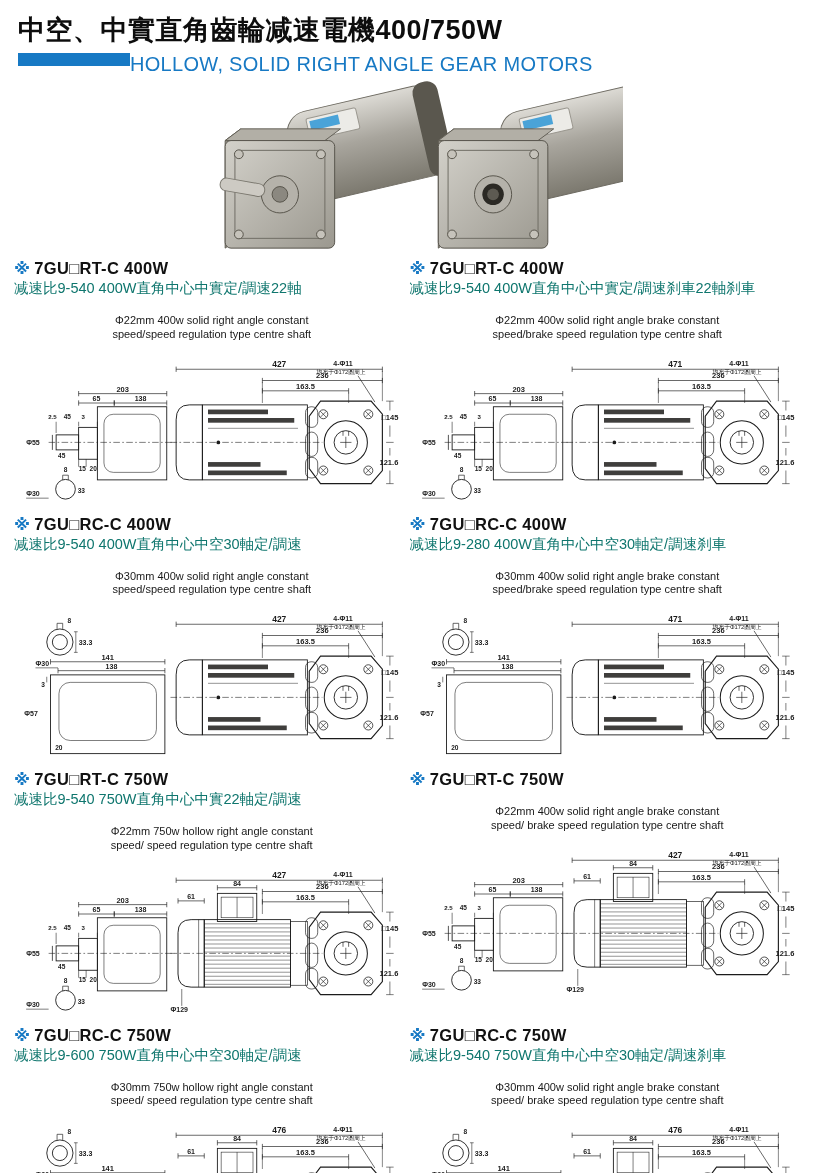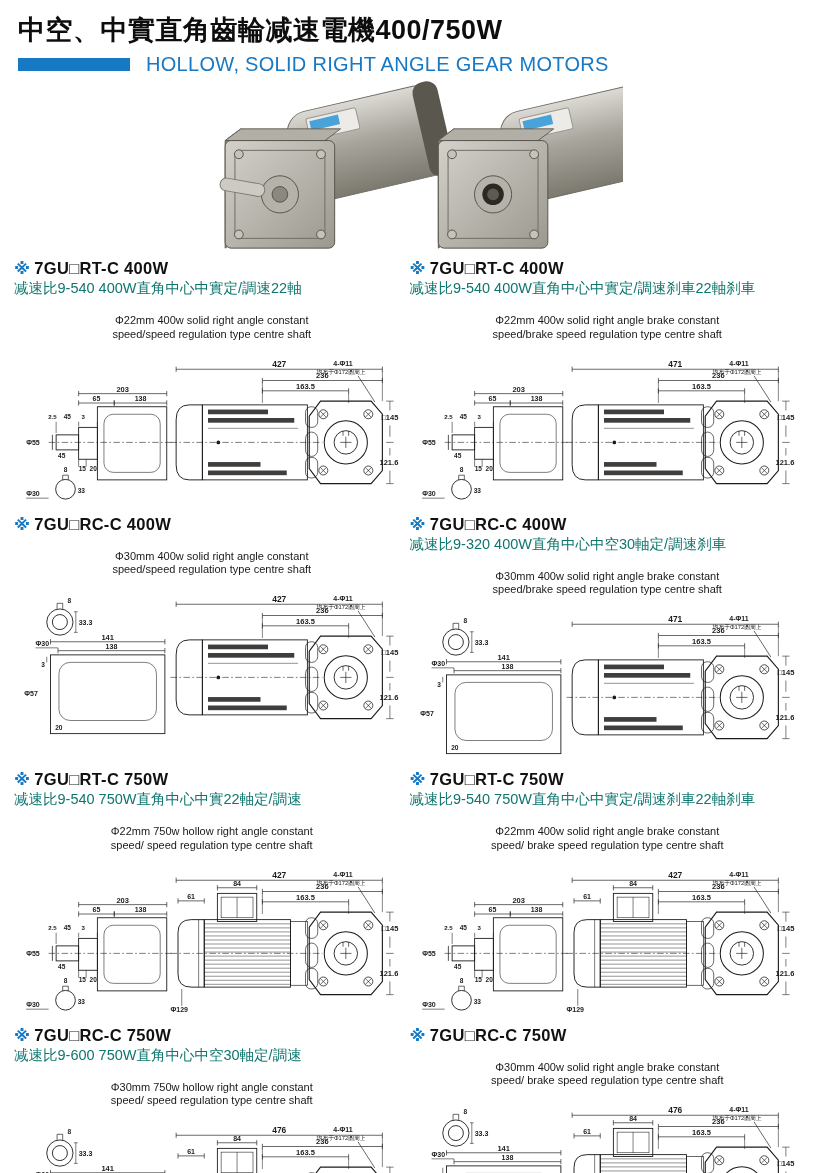--- a/index.html
+++ b/index.html
@@ -1,20 +1,20 @@
 <!DOCTYPE html>
 <html><head>
 <meta charset="utf-8">
 <style>
   html,body{margin:0;padding:0;background:#fff;}
   body{width:815px;font-family:"Liberation Sans","DejaVu Sans",sans-serif;color:#111;}
   .page{position:relative;width:815px;min-height:1173px;box-sizing:border-box;padding-top:12px;background:#fff;}
   .hdr{margin-left:18px;}
   h1.title{font-size:27px;font-weight:700;margin:0 0 5px 0;letter-spacing:0.5px;color:#0d0d0d;}
-  .subtitle-row{display:flex;align-items:center;gap:16px;}
+  .subtitle-row{display:flex;align-items:flex-start;gap:0;}
   .blue-bar{width:112px;height:13px;background:#1779c4;}
   .subtitle{color:#1779c4;font-size:20px;font-weight:500;letter-spacing:0.3px;white-space:nowrap;}
   .photos{height:180px;display:flex;justify-content:center;align-items:center;}
   .grid{display:grid;grid-template-columns:1fr 1fr;column-gap:0;padding:0 10px 6px 14px;}
   .sec{margin-bottom:4px;}
   .sec-h{font-size:16.5px;font-weight:700;margin:3px 0 1px 0;letter-spacing:0.3px;}
   .mk{color:#1779c4;margin-right:4px;}
   .cn{font-size:14.5px;margin:0;color:#0f766e;}
   .en{font-size:11px;text-align:center;margin:16px;line-height:1.25;color:#191919;}
   .dwg{width:100%;height:150px;margin-top:3px;}
@@ -302,20 +302,21 @@
             <line x1="390" y1="96" x2="390" y2="104" stroke="#1b1b1b" stroke-width="0.6" stroke-dasharray="none"></line>
             <line x1="390" y1="120" x2="390" y2="134" stroke="#1b1b1b" stroke-width="0.6" stroke-dasharray="none"></line>
             <text x="399" y="66" font-size="8" text-anchor="end" fill="#1b1b1b" font-weight="700">□145</text>
             <text x="399" y="114" font-size="8" text-anchor="end" fill="#1b1b1b" font-weight="700">121.6</text>
           </svg>
         </div>
     </section>
 
     <section class="sec">
       <h2 class="sec-h"><span class="mk">※</span><span>7GU□RC-C 400W</span></h2>
+      <p class="cn">减速比9-540  400W直角中心中空30軸定/調速</p>
       <p class="en"><span>Φ30mm 400w solid right angle  constant</span><br><span>speed/speed regulation type centre shaft</span></p>
       <div class="dwg">
           <svg viewBox="0 0 400 160" preserveAspectRatio="xMidYMid meet">
             <circle cx="38" cy="31" r="14" fill="none" stroke="#1b1b1b" stroke-width="0.95"></circle>
             <circle cx="38" cy="31" r="8" fill="none" stroke="#1b1b1b" stroke-width="0.95"></circle>
             <line x1="35" y1="17" x2="35" y2="11" stroke="#1b1b1b" stroke-width="0.7" stroke-dasharray="none"></line>
             <line x1="41" y1="17" x2="41" y2="11" stroke="#1b1b1b" stroke-width="0.7" stroke-dasharray="none"></line>
             <line x1="35" y1="11" x2="41" y2="11" stroke="#1b1b1b" stroke-width="0.7" stroke-dasharray="none"></line>
             <text x="48" y="11" font-size="7" text-anchor="middle" fill="#1b1b1b" font-weight="700">8</text>
             <line x1="53" y1="20" x2="57" y2="20" stroke="#1b1b1b" stroke-width="0.6" stroke-dasharray="none"></line>
@@ -395,21 +396,21 @@
             <line x1="390" y1="96" x2="390" y2="104" stroke="#1b1b1b" stroke-width="0.6" stroke-dasharray="none"></line>
             <line x1="390" y1="120" x2="390" y2="134" stroke="#1b1b1b" stroke-width="0.6" stroke-dasharray="none"></line>
             <text x="399" y="66" font-size="8" text-anchor="end" fill="#1b1b1b" font-weight="700">□145</text>
             <text x="399" y="114" font-size="8" text-anchor="end" fill="#1b1b1b" font-weight="700">121.6</text>
           </svg>
         </div>
     </section>
 
     <section class="sec">
       <h2 class="sec-h"><span class="mk">※</span><span>7GU□RC-C 400W</span></h2>
-      <p class="cn">减速比9-320  400W直角中心中空30軸定/調速刹車</p>
+      <p class="cn">减速比9-280  400W直角中心中空30軸定/調速刹車</p>
       <p class="en"><span>Φ30mm 400w solid right angle brake constant</span><br><span>speed/brake speed regulation type centre shaft</span></p>
       <div class="dwg">
           <svg viewBox="0 0 400 160" preserveAspectRatio="xMidYMid meet">
             <circle cx="38" cy="31" r="14" fill="none" stroke="#1b1b1b" stroke-width="0.95"></circle>
             <circle cx="38" cy="31" r="8" fill="none" stroke="#1b1b1b" stroke-width="0.95"></circle>
             <line x1="35" y1="17" x2="35" y2="11" stroke="#1b1b1b" stroke-width="0.7" stroke-dasharray="none"></line>
             <line x1="41" y1="17" x2="41" y2="11" stroke="#1b1b1b" stroke-width="0.7" stroke-dasharray="none"></line>
             <line x1="35" y1="11" x2="41" y2="11" stroke="#1b1b1b" stroke-width="0.7" stroke-dasharray="none"></line>
             <text x="48" y="11" font-size="7" text-anchor="middle" fill="#1b1b1b" font-weight="700">8</text>
             <line x1="53" y1="20" x2="57" y2="20" stroke="#1b1b1b" stroke-width="0.6" stroke-dasharray="none"></line>
@@ -621,21 +622,20 @@
             <line x1="390" y1="96" x2="390" y2="104" stroke="#1b1b1b" stroke-width="0.6" stroke-dasharray="none"></line>
             <line x1="390" y1="120" x2="390" y2="134" stroke="#1b1b1b" stroke-width="0.6" stroke-dasharray="none"></line>
             <text x="399" y="66" font-size="8" text-anchor="end" fill="#1b1b1b" font-weight="700">□145</text>
             <text x="399" y="114" font-size="8" text-anchor="end" fill="#1b1b1b" font-weight="700">121.6</text>
           </svg>
         </div>
     </section>
 
     <section class="sec">
       <h2 class="sec-h"><span class="mk">※</span><span>7GU□RT-C 750W</span></h2>
-      <p class="cn">减速比9-540  750W直角中心中實定/調速刹車22軸刹車</p>
       <p class="en"><span>Φ22mm 400w solid right angle brake constant</span><br><span>speed/ brake speed regulation type centre shaft</span></p>
       <div class="dwg">
           <svg viewBox="0 0 400 160" preserveAspectRatio="xMidYMid meet">
             <rect x="78" y="52" width="74" height="78" rx="0" fill="none" stroke="#1b1b1b" stroke-width="0.95"></rect>
             <rect x="85" y="60" width="60" height="62" rx="10" fill="none" stroke="#1b1b1b" stroke-width="0.6"></rect>
             <rect x="58" y="74" width="20" height="34" rx="0" fill="none" stroke="#1b1b1b" stroke-width="0.95"></rect>
             <rect x="34" y="82" width="24" height="16" rx="0" fill="none" stroke="#1b1b1b" stroke-width="0.95"></rect>
             <line x1="30" y1="82" x2="30" y2="98" stroke="#1b1b1b" stroke-width="0.8" stroke-dasharray="none"></line>
             <line x1="26" y1="90" x2="160" y2="90" stroke="#1b1b1b" stroke-width="0.6" stroke-dasharray="7 2.5 1.8 2.5"></line>
             <line x1="34" y1="68" x2="34" y2="80" stroke="#1b1b1b" stroke-width="0.6" stroke-dasharray="none"></line>
@@ -872,20 +872,21 @@
             <line x1="390" y1="96" x2="390" y2="104" stroke="#1b1b1b" stroke-width="0.6" stroke-dasharray="none"></line>
             <line x1="390" y1="120" x2="390" y2="134" stroke="#1b1b1b" stroke-width="0.6" stroke-dasharray="none"></line>
             <text x="399" y="66" font-size="8" text-anchor="end" fill="#1b1b1b" font-weight="700">□145</text>
             <text x="399" y="114" font-size="8" text-anchor="end" fill="#1b1b1b" font-weight="700">121.6</text>
           </svg>
         </div>
     </section>
 
     <section class="sec">
       <h2 class="sec-h"><span class="mk">※</span><span>7GU□RC-C 750W</span></h2>
+      <p class="cn">减速比9-540  750W直角中心中空30軸定/調速刹車</p>
       <p class="en"><span>Φ30mm 400w solid  right angle brake constant</span><br><span>speed/ brake speed regulation type centre shaft</span></p>
       <div class="dwg">
           <svg viewBox="0 0 400 160" preserveAspectRatio="xMidYMid meet">
             <circle cx="38" cy="31" r="14" fill="none" stroke="#1b1b1b" stroke-width="0.95"></circle>
             <circle cx="38" cy="31" r="8" fill="none" stroke="#1b1b1b" stroke-width="0.95"></circle>
             <line x1="35" y1="17" x2="35" y2="11" stroke="#1b1b1b" stroke-width="0.7" stroke-dasharray="none"></line>
             <line x1="41" y1="17" x2="41" y2="11" stroke="#1b1b1b" stroke-width="0.7" stroke-dasharray="none"></line>
             <line x1="35" y1="11" x2="41" y2="11" stroke="#1b1b1b" stroke-width="0.7" stroke-dasharray="none"></line>
             <text x="48" y="11" font-size="7" text-anchor="middle" fill="#1b1b1b" font-weight="700">8</text>
             <line x1="53" y1="20" x2="57" y2="20" stroke="#1b1b1b" stroke-width="0.6" stroke-dasharray="none"></line>

